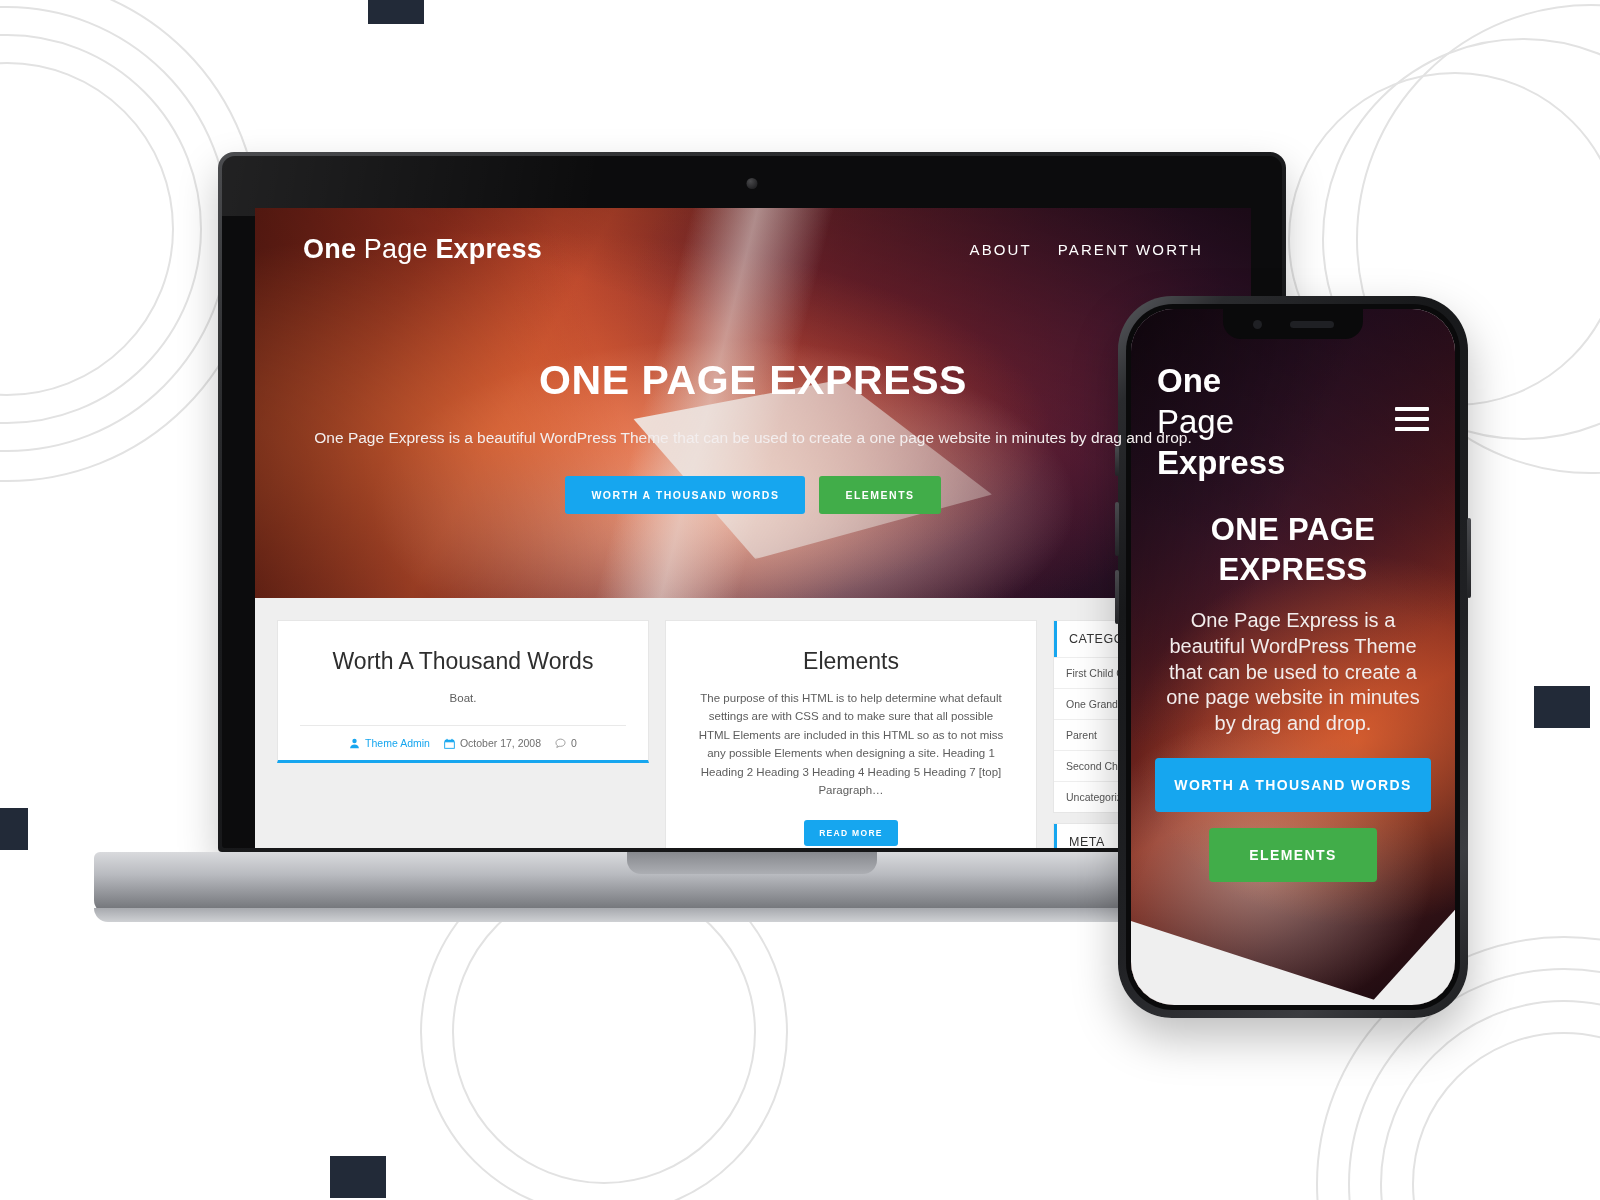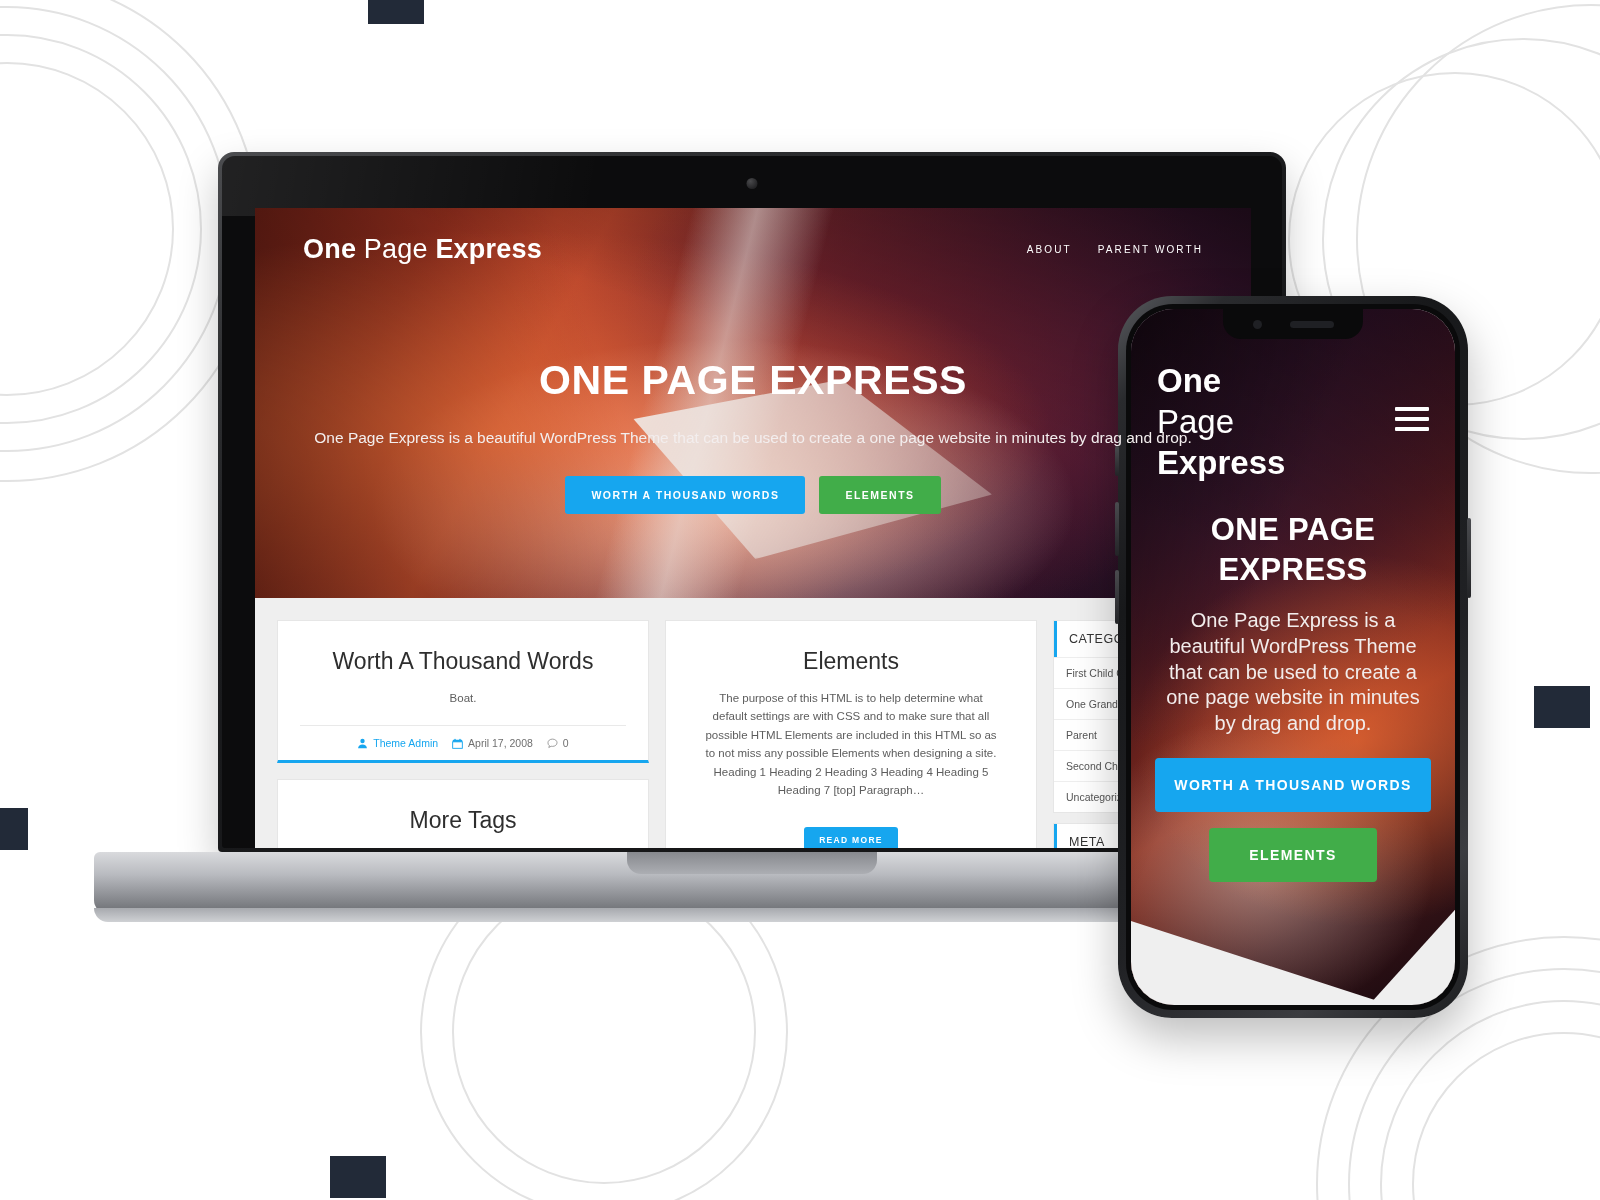--- a/index.html
+++ b/index.html
@@ -84,21 +84,21 @@
 
   .site-head{
     position:relative;z-index:4;display:flex;align-items:center;
     justify-content:space-between;padding:26px 48px 0 48px;
   }
   .logo{font-size:27px;color:#fff;letter-spacing:.2px;white-space:nowrap;}
   .logo b{font-weight:700;}
   .logo i{font-style:normal;font-weight:300;}
   .nav{display:flex;gap:26px;}
   .nav a{
-    color:#fff;font-size:10px;letter-spacing:2.1px;text-decoration:none;
+    color:#fff;font-size:15px;letter-spacing:2.1px;text-decoration:none;
     font-weight:400;
   }
 
   .hero-center{position:relative;z-index:4;text-align:center;padding-top:92px;}
   .hero-title{
     color:#fff;font-size:41px;font-weight:700;letter-spacing:.6px;margin:0;
     font-family:"Liberation Sans", sans-serif;
   }
   .hero-sub{
     color:#f3eeee;font-size:15.5px;line-height:1.55;margin:22px auto 0;
@@ -122,21 +122,21 @@
   .card{
     background:#fff;border:1px solid #e6e6e6;flex:1;min-width:0;
     text-align:center;padding:26px 22px 0;
   }
   .card.blue-bottom{border-bottom:3px solid #16a6ef;}
   .card h2{
     font-size:23px;font-weight:400;color:#2e2e2e;margin:0 0 14px;
     line-height:1.22;font-family:"Liberation Sans", sans-serif;
   }
   .card p{
-    font-size:11.5px;color:#5d5d5d;line-height:1.6;margin:14px;font-weight:400;
+    font-size:11.5px;color:#5d5d5d;line-height:1.6;margin:7px;font-weight:400;
   }
   .readmore{
     display:inline-block;background:#16a6ef;color:#fff;font-size:8.5px;
     font-weight:700;letter-spacing:1.3px;padding:8px 15px;border-radius:3px;
     margin-top:14px;cursor:pointer;
   }
   .meta{
     display:flex;justify-content:center;align-items:center;gap:14px;
     border-top:1px solid #e9e9e9;margin-top:18px;padding:11px 0;
     font-size:10.5px;color:#6f6f6f;
@@ -295,35 +295,31 @@
                       <span class="author">Theme Admin</span>
                     </span>
                     <span class="mi">
                       <svg class="ic" viewBox="0 0 16 16">
                           <rect x="1" y="2.6" width="14" height="12.4" rx="1.4" fill="#16a6ef"></rect>
                           <rect x="1" y="5.6" width="14" height="9.4" fill="#fff"></rect>
                           <rect x="1" y="5.6" width="14" height="9.4" fill="none" stroke="#16a6ef" stroke-width="1.3"></rect>
                           <rect x="3.4" y="1" width="2" height="3.4" rx="1" fill="#16a6ef"></rect>
                           <rect x="10.6" y="1" width="2" height="3.4" rx="1" fill="#16a6ef"></rect>
                         </svg>
-                      <span>April 17, 2008</span>
+                      <span>October 17, 2008</span>
                     </span>
                     <span class="mi">
                       <svg class="ic" viewBox="0 0 16 16">
                           <path d="M8 1.6c3.8 0 6.6 2.3 6.6 5.3S11.8 12.2 8 12.2c-.7 0-1.4-.1-2-.2l-3.4 1.8.9-2.6C2.1 10.2 1.4 8.8 1.4 6.9 1.4 3.9 4.2 1.6 8 1.6z" fill="none" stroke="#8c8c8c" stroke-width="1.2"></path>
                         </svg>
                       <span>0</span>
                     </span>
                   </div>
                 </div>
 
-                <div class="card" style="margin-top:16px;">
-                  <h2>More Tags</h2>
-
-                </div>
               </div>
 
               <div style="flex:1;min-width:0;">
                 <div class="card blue-bottom">
                   <h2>Elements</h2>
                   <p>The purpose of this HTML is to help determine what default settings are with CSS and to make sure that all possible HTML Elements are included in this HTML so as to not miss any possible Elements when designing a site. Heading 1 Heading 2 Heading 3 Heading 4 Heading 5 Heading 7 [top] Paragraph…</p>
                   <span class="readmore">READ MORE</span>
                   <div class="meta">
                     
                     

